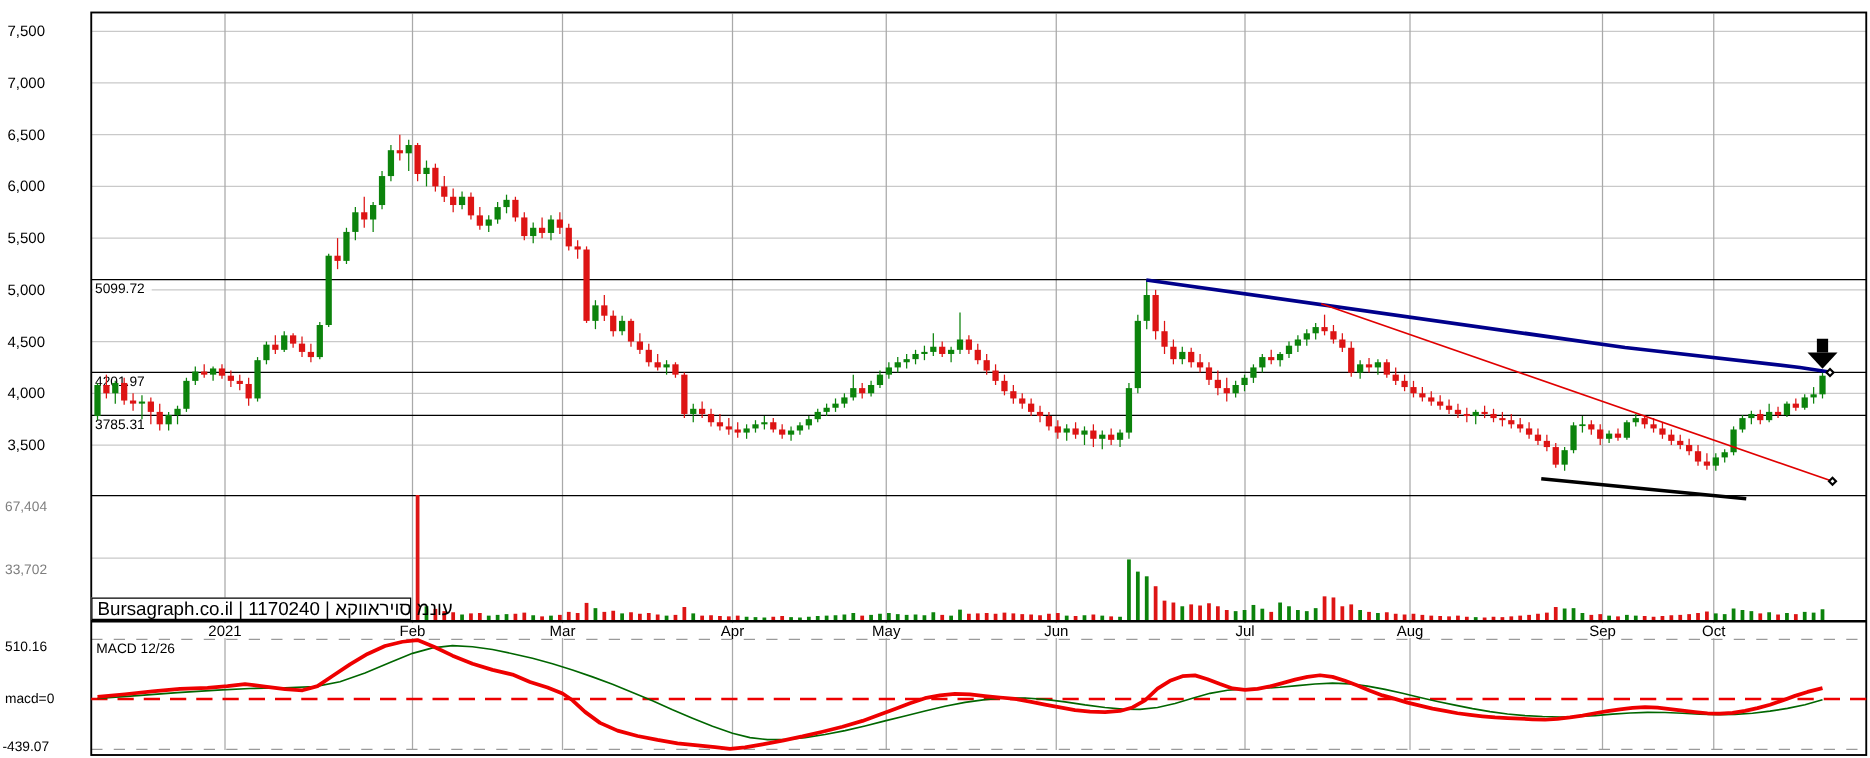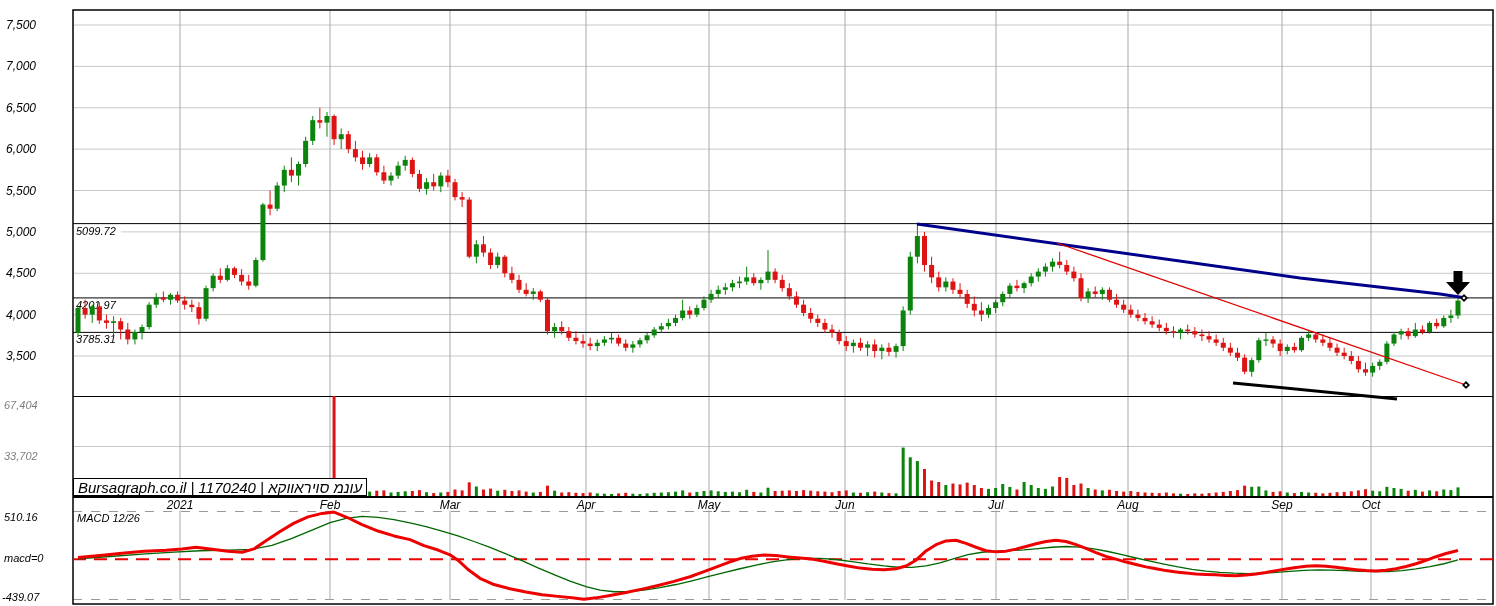--- a/index.html
+++ b/index.html
@@ -1,23 +1,23 @@
 <!DOCTYPE html>
 <html><head>
 <meta charset="utf-8">
 <style>
   html,body{margin:0;padding:0;background:#fff;}
   .chart-root{position:relative;width:1496px;height:606px;background:#fff;overflow:hidden;
-              font-family:"Liberation Sans",sans-serif;font-style:italic;}
+              font-family:"Liberation Sans",sans-serif;}
   svg{position:absolute;left:0;top:0;}
   text{font-family:"Liberation Sans",sans-serif;}
   .t12{font-size:12px;fill:#000;}
   .t11{font-size:11px;fill:#000;}
   .gray{fill:#7e7e7e;}
-  .watermark{position:absolute;left:73px;top:478px;width:294px;height:18px;
+  .watermark{position:absolute;left:73px;top:478px;width:256px;height:18px;
              border:1px solid #000;background:#fff;box-sizing:border-box;
              font-size:15px;color:#000;line-height:17px;padding-left:4px;
              white-space:nowrap;unicode-bidi:bidi-override;direction:ltr;}
 </style>
 </head>
 <body>
 
 <div class="chart-root">
   <svg id="chart" width="1496" height="606">
       <g>

